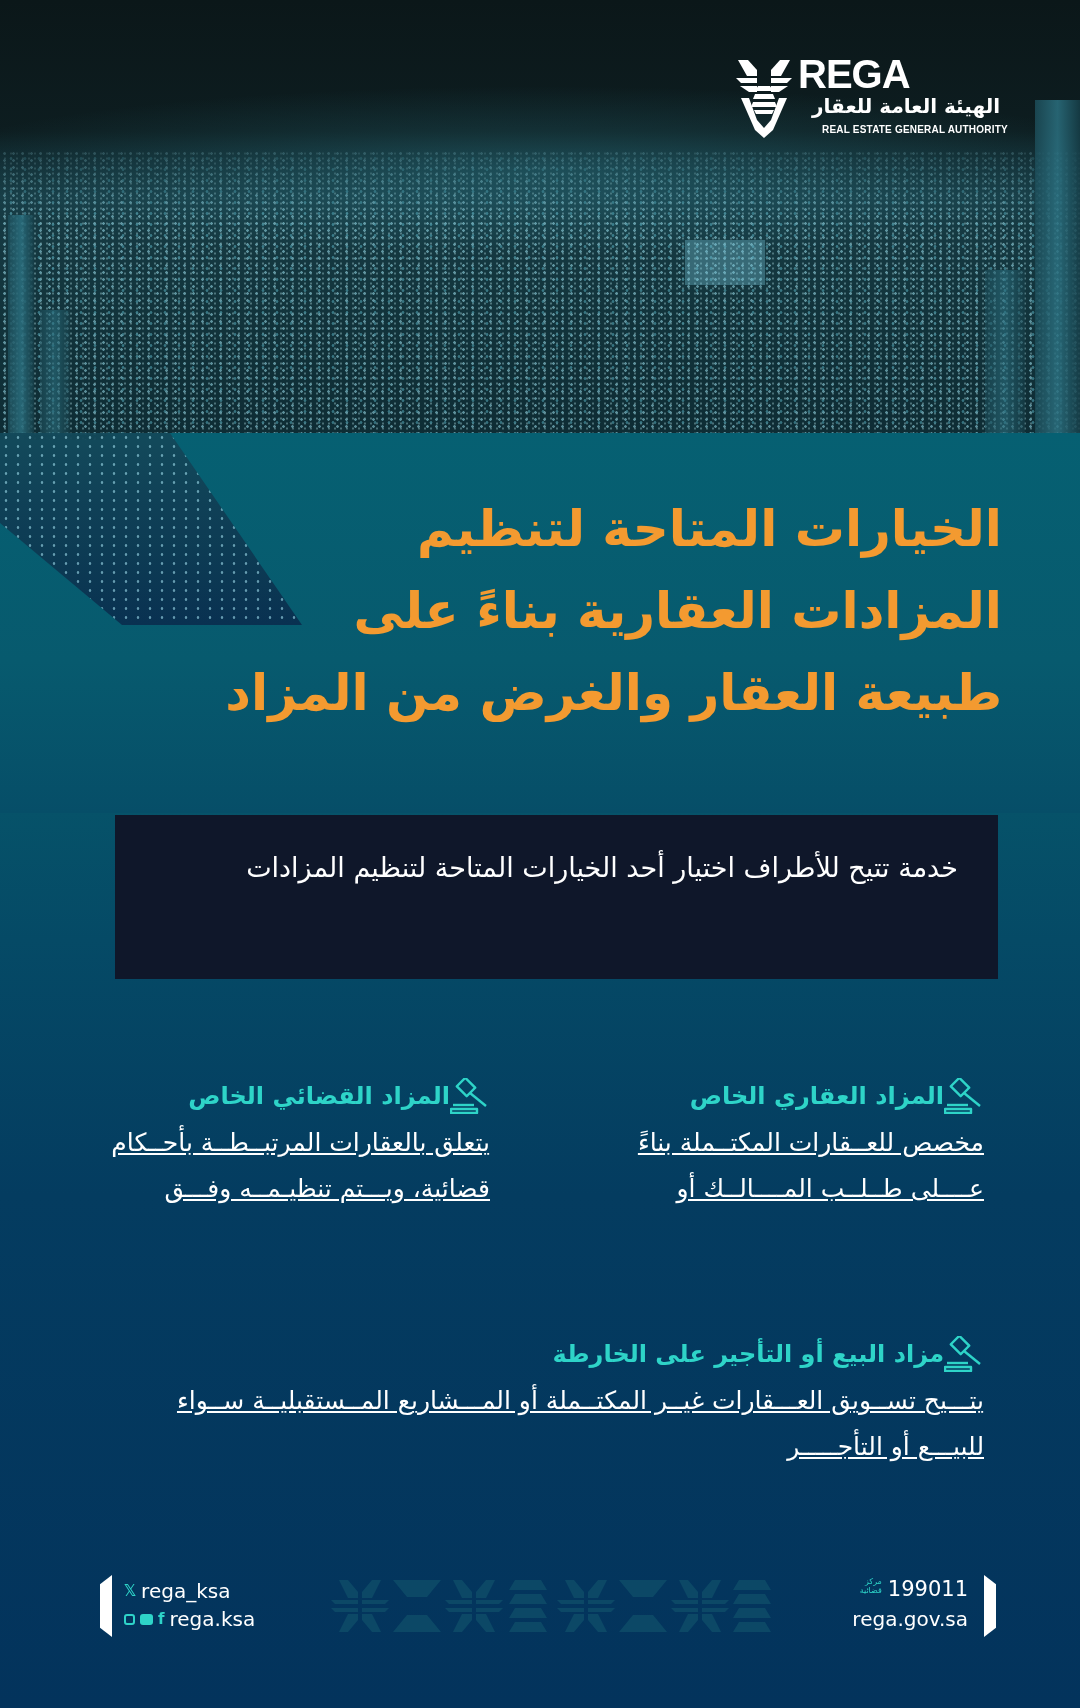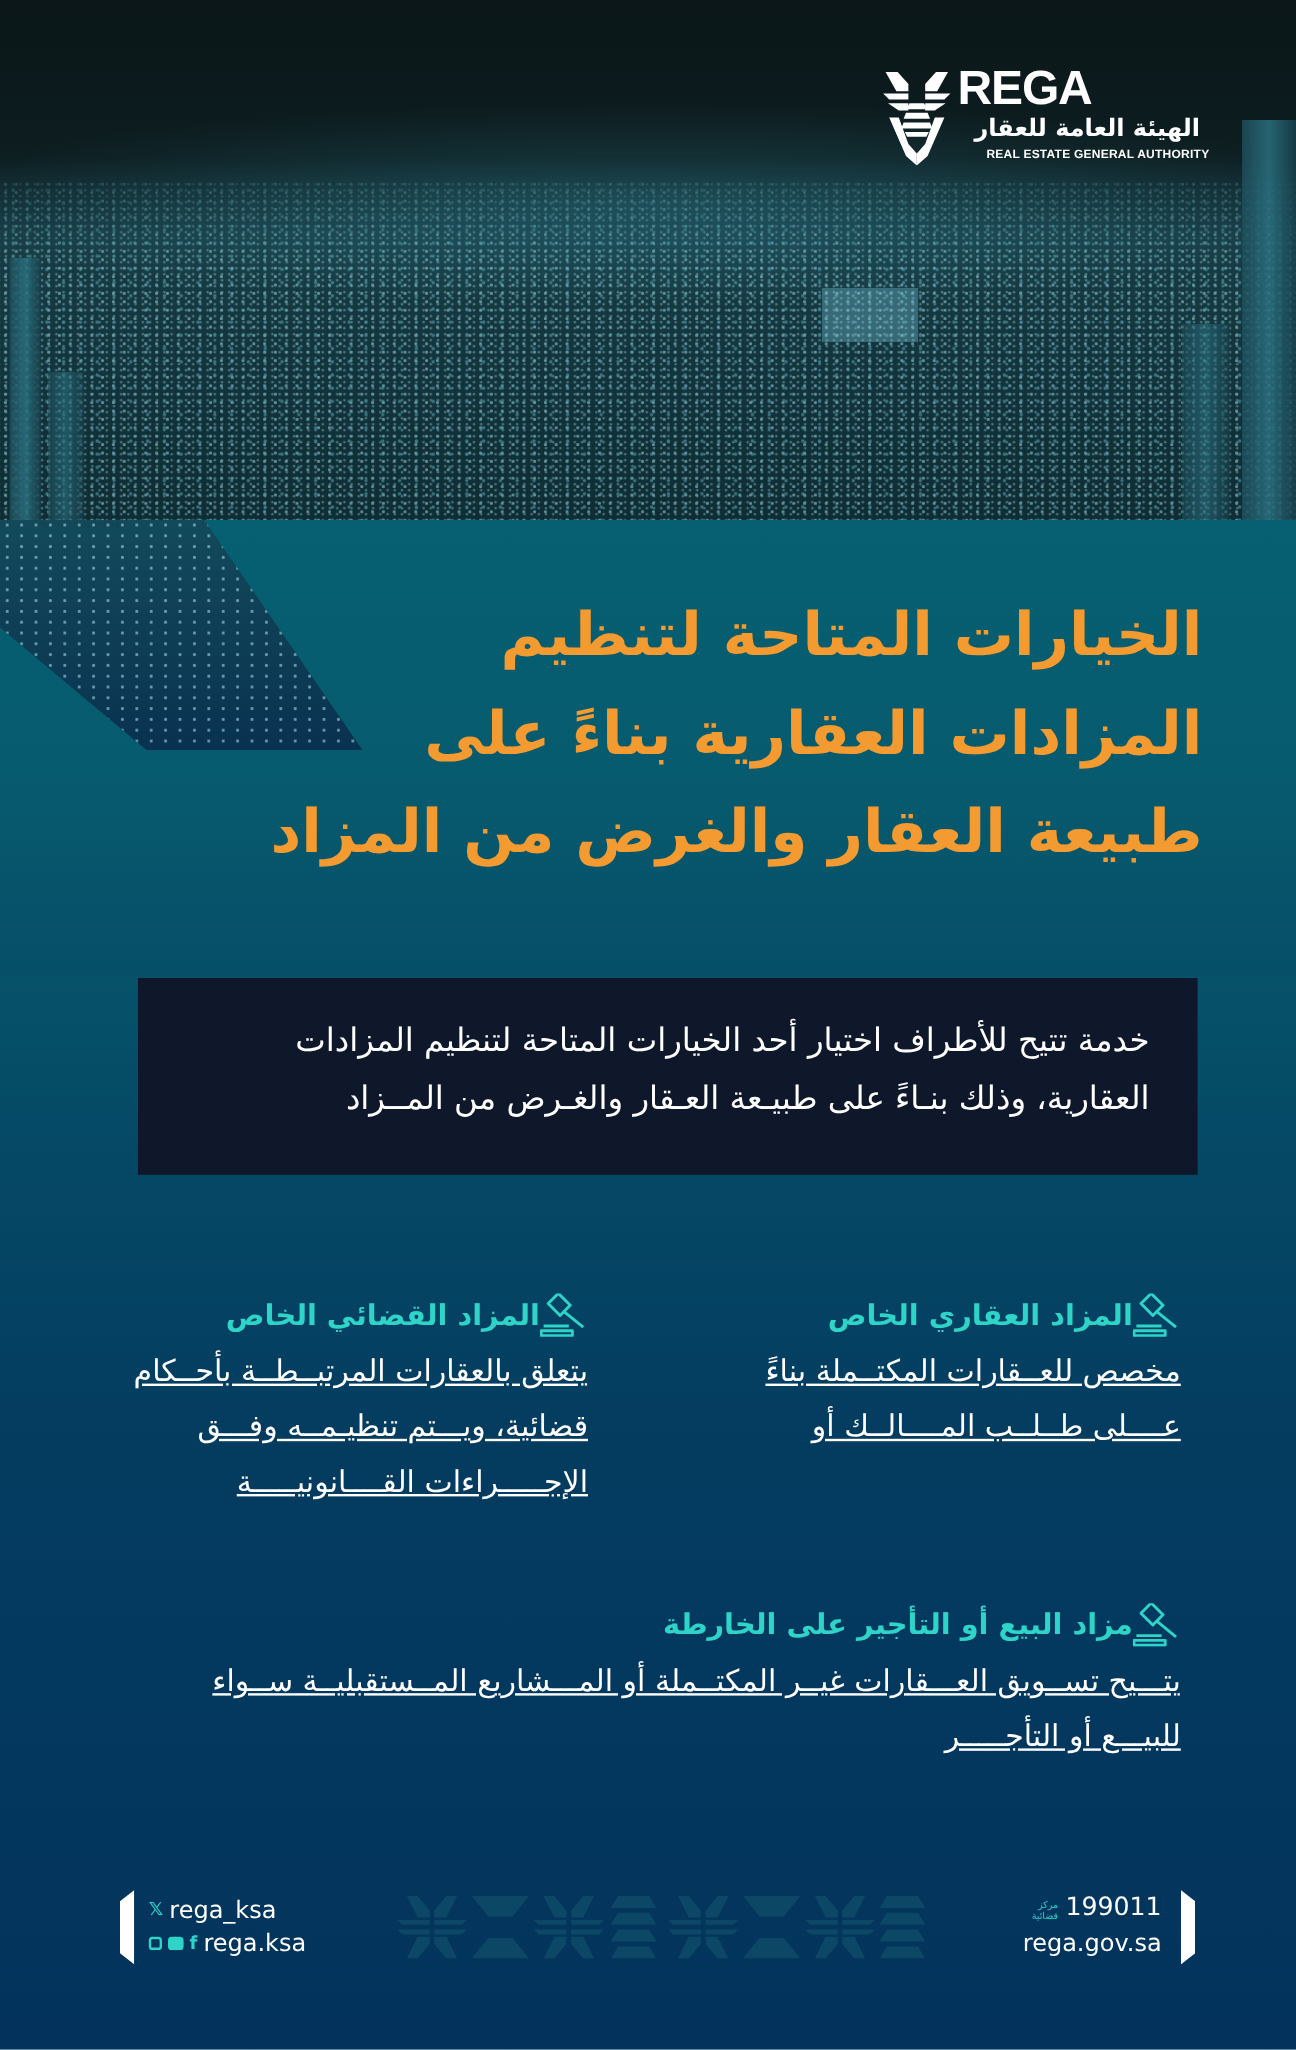--- a/index.html
+++ b/index.html
@@ -91,21 +91,21 @@
   .bracket-r { position:absolute; right:0; top:0; width:12px; height:62px; background:#fff; clip-path: polygon(0 0, 0 100%, 100% 85%, 100% 15%); }
   .social-line { position:absolute; left:24px; white-space:nowrap; color:#fff; font-size:20px; display:flex; align-items:center; gap:5px; }
   .social-line.s1 { top:4px; }
   .social-line.s2 { top:32px; }
   .sicon { color:#2ed4c8; font-size:15px; font-weight:bold; }
   .sicon.box { display:inline-block; width:11px; height:11px; border:2px solid #2ed4c8; border-radius:3px; box-sizing:border-box; }
   .sicon.yt { display:inline-block; width:13px; height:11px; background:#2ed4c8; border-radius:3px; }
 
   .footer-right { position:absolute; right:98px; top:1575px; width:150px; height:62px; }
   .footer-right .bracket-r { right:-14px; }
-  .contact-line1 { position:absolute; right:14px; top:2px; display:flex; align-items:flex-end; gap:6px; white-space:nowrap; }
+  .contact-line1 { position:absolute; right:14px; top:2px; display:flex; align-items:flex-start; gap:6px; white-space:nowrap; }
   .phone { color:#fff; font-size:21px; }
   .call-label { color:#2ed4c8; font-size:8px; line-height:9px; direction:rtl; text-align:right; }
   .website { position:absolute; right:14px; top:32px; color:#fff; font-size:20px; white-space:nowrap; }
 
   .pattern { position:absolute; left:331px; top:1580px; width:440px; height:50px; display:flex; gap:6px; opacity:0.9; }
   .pattern svg { height:52px; }
 </style>
 </head>
 <body>
 
@@ -144,21 +144,20 @@
 <div class="diag-photo"></div>
 
 <div class="title">
   <div>الخيارات المتاحة لتنظيم</div>
   <div>المزادات العقارية بناءً على</div>
   <div>طبيعة العقار والغرض من المزاد</div>
 </div>
 
 <div class="intro-box">
   <div>خدمة تتيح للأطراف اختيار أحد الخيارات المتاحة لتنظيم المزادات</div>
-  <div>العقارية، وذلك بنـاءً على طبيـعة العـقار والغـرض من المــزاد</div>
 </div>
 
 <div class="item i1">
   <div class="item-head">
     <svg class="gavel" viewBox="0 0 40 36" fill="none" stroke="#2ed4c8" stroke-width="2.4" stroke-linejoin="round">
       <rect x="10" y="2" width="12" height="14" transform="rotate(-45 16 9)"></rect>
       <line x1="20" y1="15" x2="36" y2="28"></line>
       <line x1="3" y1="27" x2="24" y2="27"></line>
       <rect x="1" y="31" width="26" height="4"></rect>
     </svg>
@@ -176,21 +175,20 @@
       <rect x="10" y="2" width="12" height="14" transform="rotate(-45 16 9)"></rect>
       <line x1="20" y1="15" x2="36" y2="28"></line>
       <line x1="3" y1="27" x2="24" y2="27"></line>
       <rect x="1" y="31" width="26" height="4"></rect>
     </svg>
     <span class="item-title">المزاد القضائي الخاص</span>
   </div>
   <div class="item-body">
     <div>يتعلق بالعقارات المرتبــطــة بأحــكام</div>
     <div>قضائية، ويـــتم تنظيـمــه وفـــق</div>
-    <div>الإجـــــراءات القــــانونيـــــة</div>
   </div>
 </div>
 
 <div class="item i3">
   <div class="item-head">
     <svg class="gavel" viewBox="0 0 40 36" fill="none" stroke="#2ed4c8" stroke-width="2.4" stroke-linejoin="round">
       <rect x="10" y="2" width="12" height="14" transform="rotate(-45 16 9)"></rect>
       <line x1="20" y1="15" x2="36" y2="28"></line>
       <line x1="3" y1="27" x2="24" y2="27"></line>
       <rect x="1" y="31" width="26" height="4"></rect>

